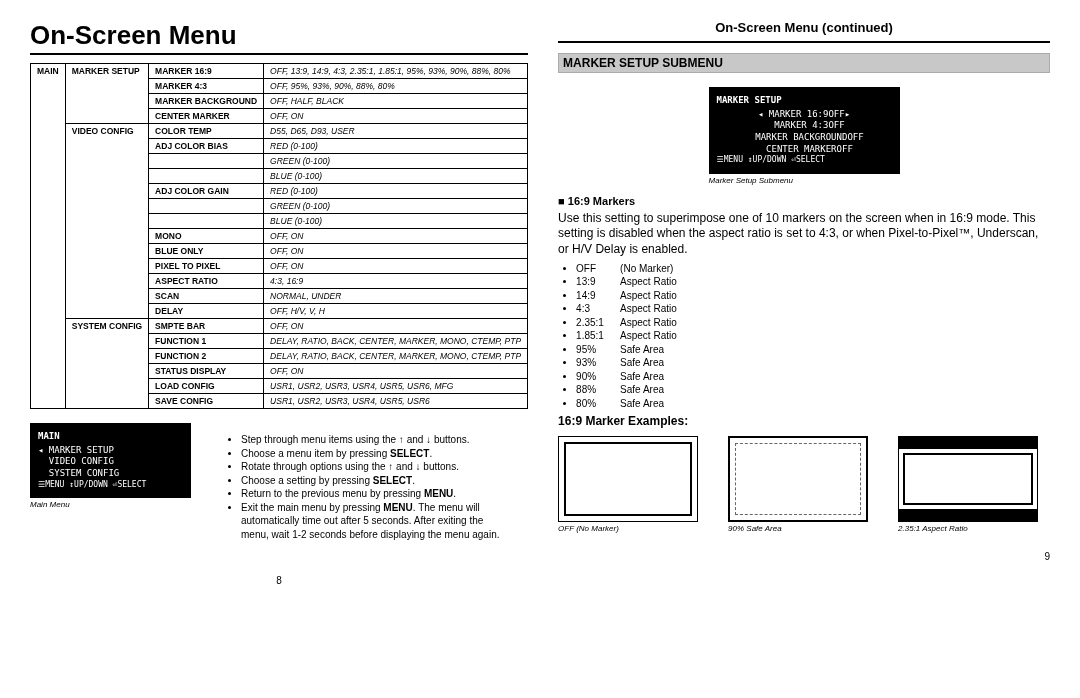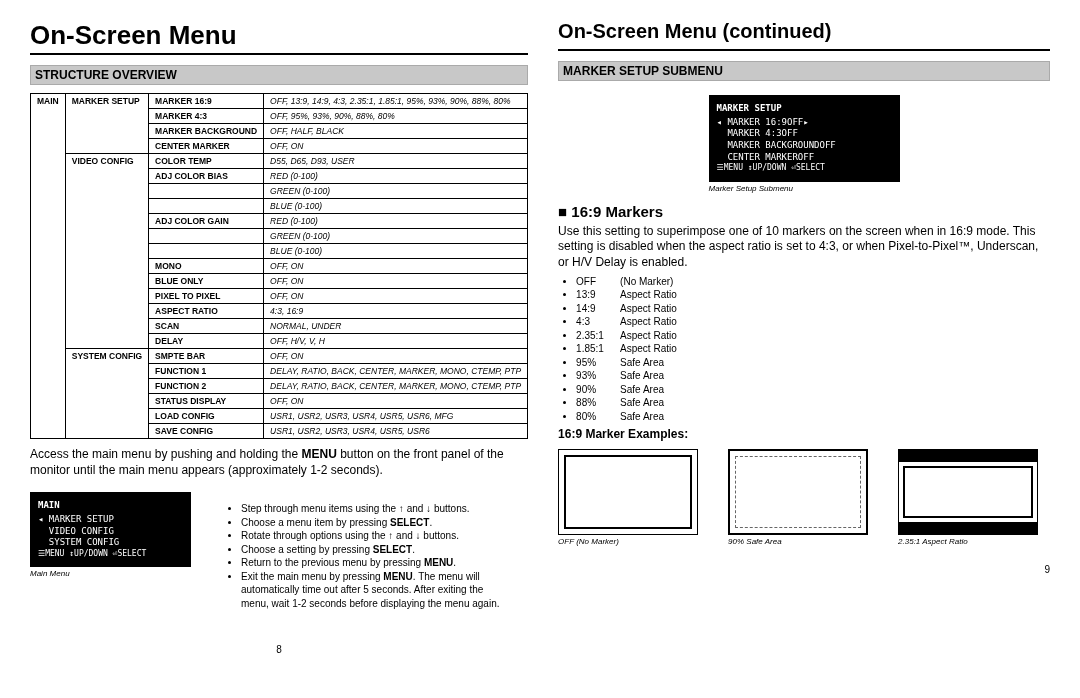--- a/index.html
+++ b/index.html
@@ -1,30 +1,30 @@
 <!DOCTYPE html>
 <html><head>
 <meta charset="utf-8">
 <style>
 body { font-family: Arial, Helvetica, sans-serif; font-size: 10px; color: #000; margin: 0; padding: 20px 30px; width: 1020px; }
 .two-col { display: flex; gap: 30px; }
 .col { flex: 1; }
 h1 { font-size: 26px; font-weight: bold; margin: 0 0 4px 0; border-bottom: 2px solid #000; padding-bottom: 2px; }
-.title-right { font-size: 20px; font-weight: bold; text-align: left; margin: 0 0 4px 0; border-bottom: 2px solid #000; padding-bottom: 6px; }
+.title-right { font-size: 13px; font-weight: bold; text-align: center; margin: 0 0 4px 0; border-bottom: 2px solid #000; padding-bottom: 6px; }
 h2 { font-size: 12px; font-weight: bold; background: #c8c8c8; padding: 2px 4px; border: 1px solid #aaa; margin: 10px 0 8px 0; text-transform: uppercase; }
-h3 { font-size: 15px; font-weight: bold; margin: 10px 0 4px 0; }
+h3 { font-size: 11px; font-weight: bold; margin: 10px 0 4px 0; }
 .bullet-sq::before { content: "■ "; }
 p { font-size: 12px; line-height: 1.3; margin: 4px 0; }
 .structure-table { border-collapse: collapse; margin: 8px auto; font-size: 8.5px; }
 .structure-table td { border: 1px solid #000; padding: 2px 6px; vertical-align: top; }
 .structure-table td.label { font-weight: bold; white-space: nowrap; }
 .structure-table td.vals { font-style: italic; white-space: nowrap; }
 .menu-img { background: #000; color: #fff; font-family: monospace; font-size: 9px; padding: 8px; width: 145px; margin: 6px 0 2px 0; line-height: 1.3; }
 .menu-img .hdr { font-weight: bold; margin-bottom: 2px; }
-.menu-img .row { display: flex; justify-content: flex-start; }
+.menu-img .row { display: flex; justify-content: center; }
 .menu-img .foot { margin-top: 0; font-size: 8px; }
 .caption { font-size: 8px; font-style: italic; margin-top: 2px; }
 .nav-block { display: flex; gap: 16px; align-items: flex-start; margin-top: 8px; }
 .nav-list { font-size: 10px; line-height: 1.35; padding-left: 18px; margin: 16px; }
 .nav-list li { list-style: disc; }
 .marker-list { font-size: 10px; line-height: 1.35; padding-left: 18px; margin: 4px 0; }
 .marker-list li { list-style: disc; }
 .marker-list .v { display: inline-block; width: 44px; }
 .examples { display: flex; gap: 30px; flex-wrap: wrap; margin-top: 6px; }
 .ex { width: 140px; }
@@ -42,21 +42,20 @@
 .pagenum { text-align: center; font-size: 10px; margin-top: 18px; }
 .submenu-wrap { display:flex; justify-content:center; }
 </style>
 </head>
 <body>
 
 <div class="two-col">
 
   <div class="col">
     <h1>On-Screen Menu</h1>
-    <h2>Structure Overview</h2>
 
     <table class="structure-table">
       <tbody id="struct-body">
           <tr>
             <td rowspan="23" class="label">MAIN</td>
             <td rowspan="4" class="label">MARKER SETUP</td>
             <td class="label">MARKER 16:9</td>
             <td class="vals">OFF, 13:9, 14:9, 4:3, 2.35:1, 1.85:1, 95%, 93%, 90%, 88%, 80%</td>
           </tr>
           <tr>
@@ -145,23 +144,20 @@
             <td class="label">LOAD CONFIG</td>
             <td class="vals">USR1, USR2, USR3, USR4, USR5, USR6, MFG</td>
           </tr>
           <tr>
             <td class="label">SAVE CONFIG</td>
             <td class="vals">USR1, USR2, USR3, USR4, USR5, USR6</td>
           </tr>
         </tbody>
     </table>
 
-    <p>
-      <span>Access the main menu by pushing and holding the </span><b>MENU</b><span> button on the front panel of the monitor until the main menu appears (approximately 1-2 seconds).</span>
-    </p>
 
     <div class="nav-block">
       <div>
         <div class="menu-img">
           <div class="hdr">MAIN</div>
           <div>◂ <span>MARKER SETUP</span></div>
           <div>&nbsp; <span>VIDEO CONFIG</span></div>
           <div>&nbsp; <span>SYSTEM CONFIG</span></div>
           <div class="foot">☰MENU ↕UP/DOWN ⏎SELECT</div>
         </div>

